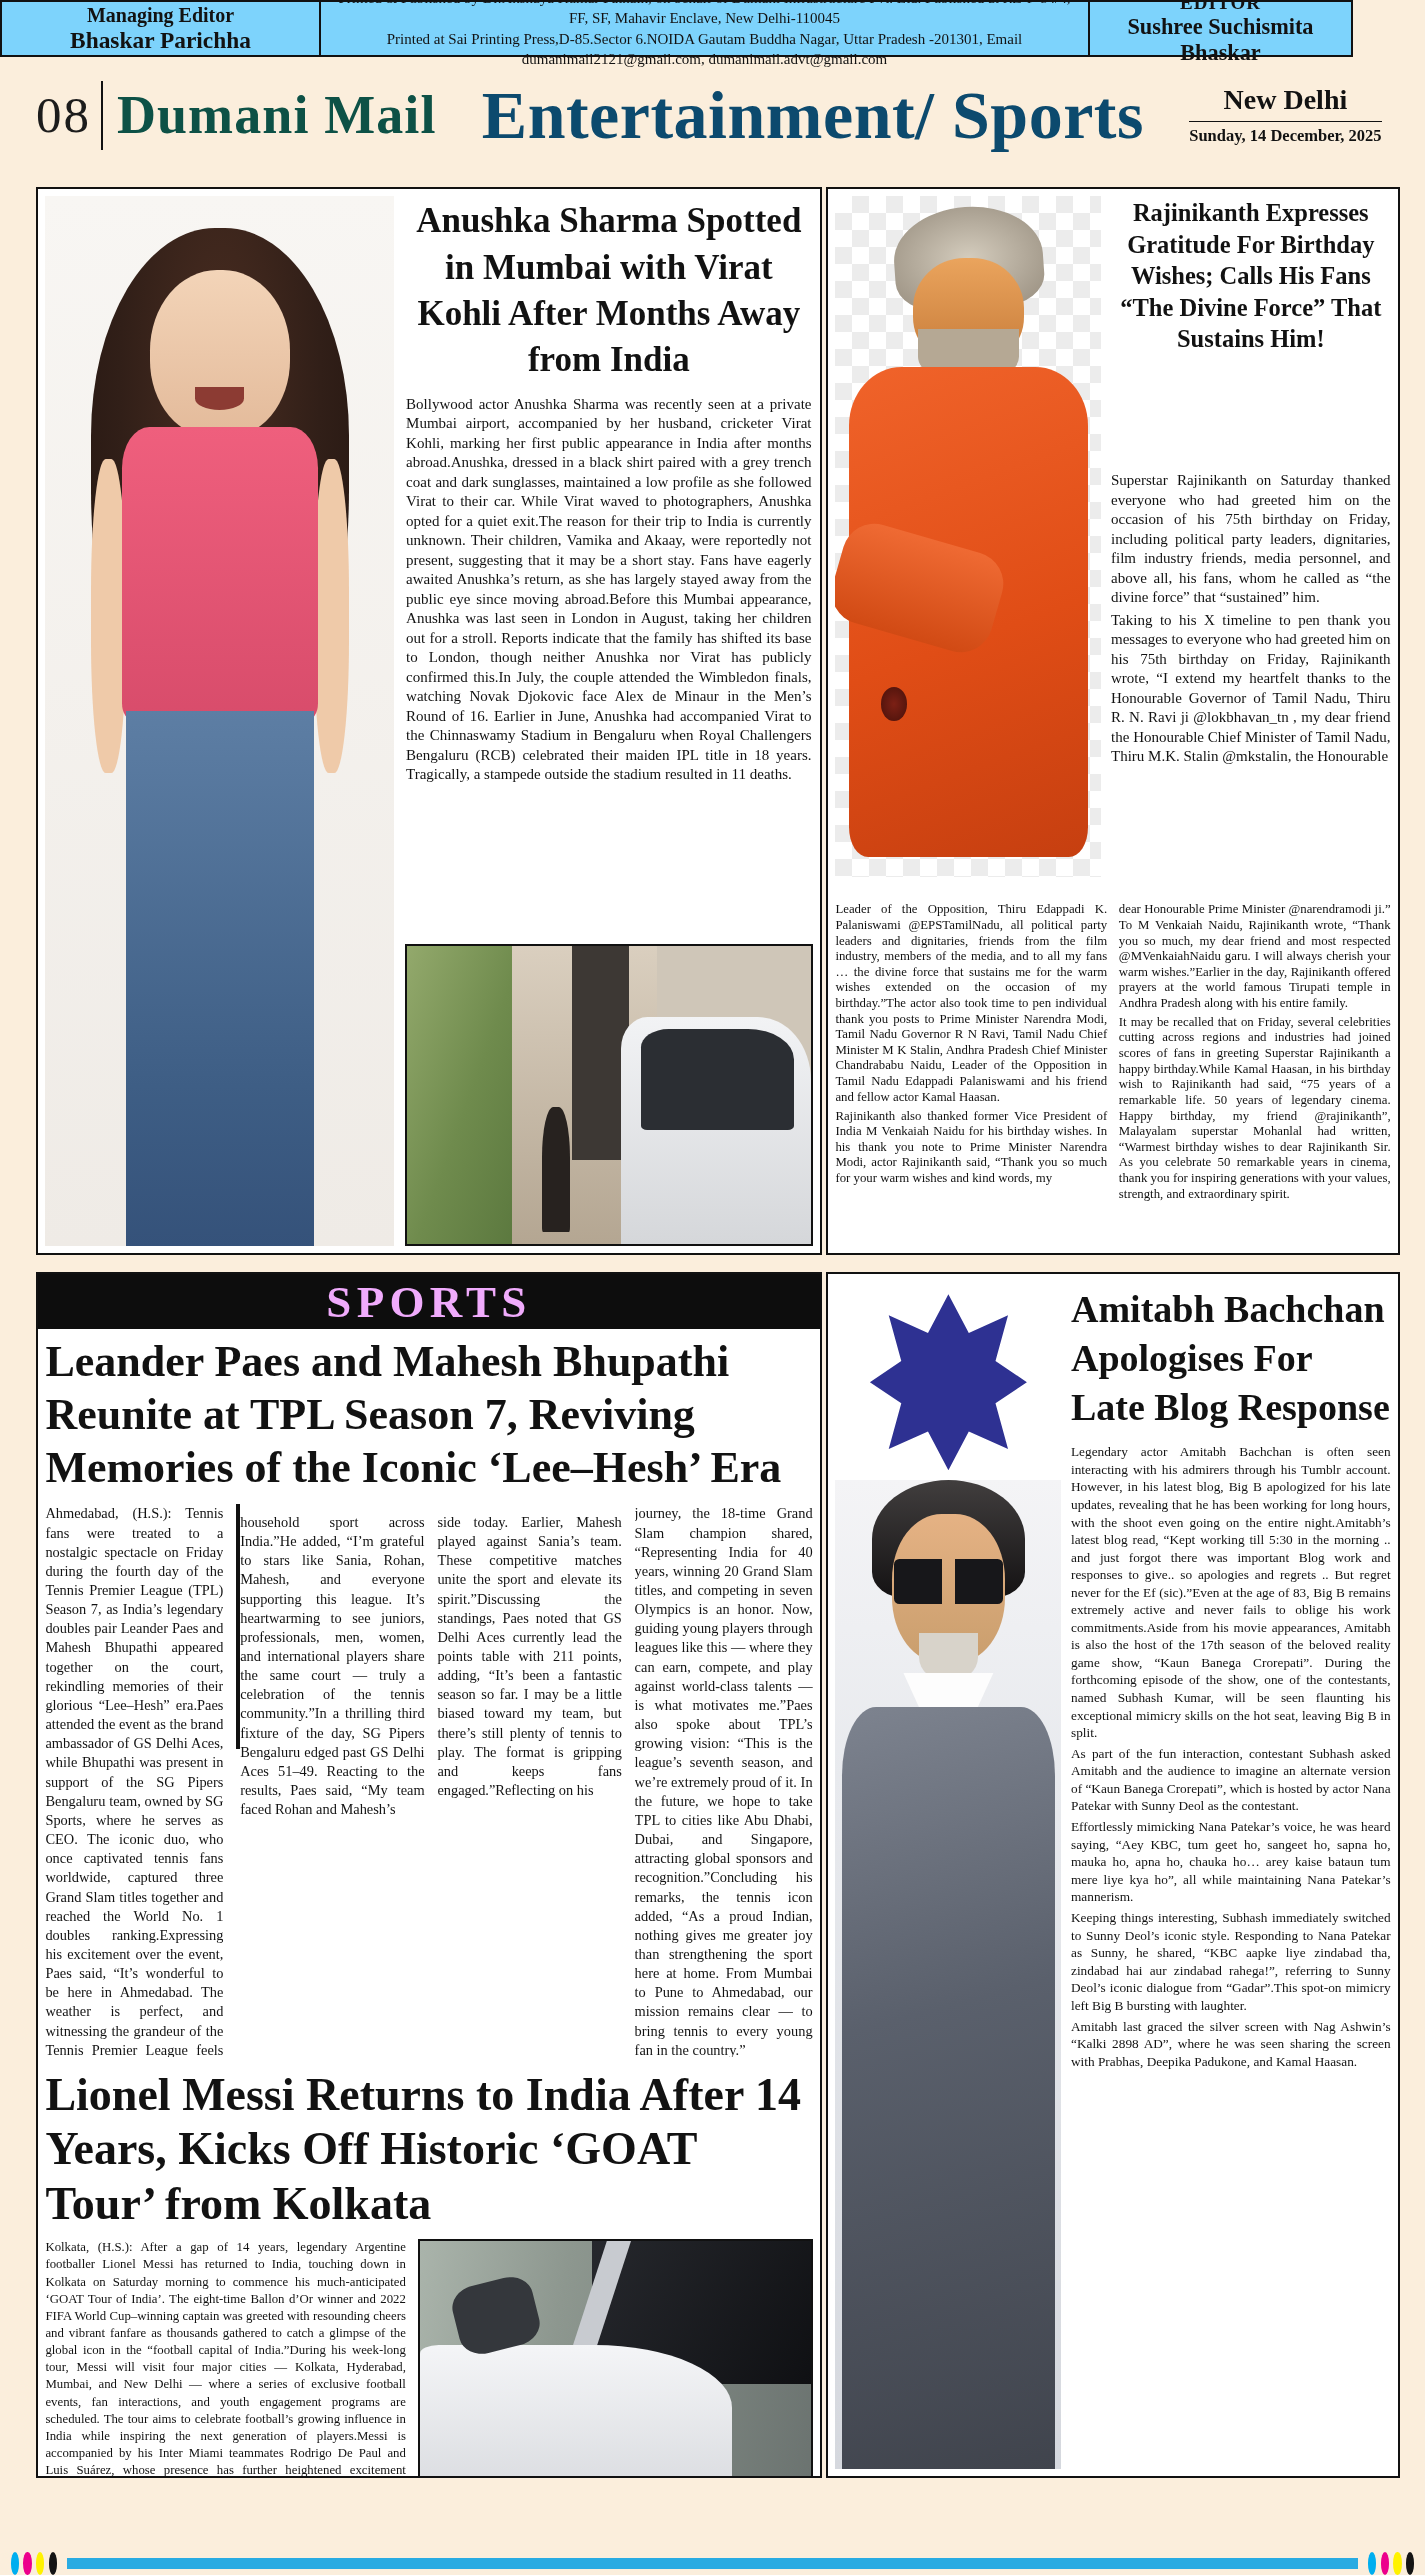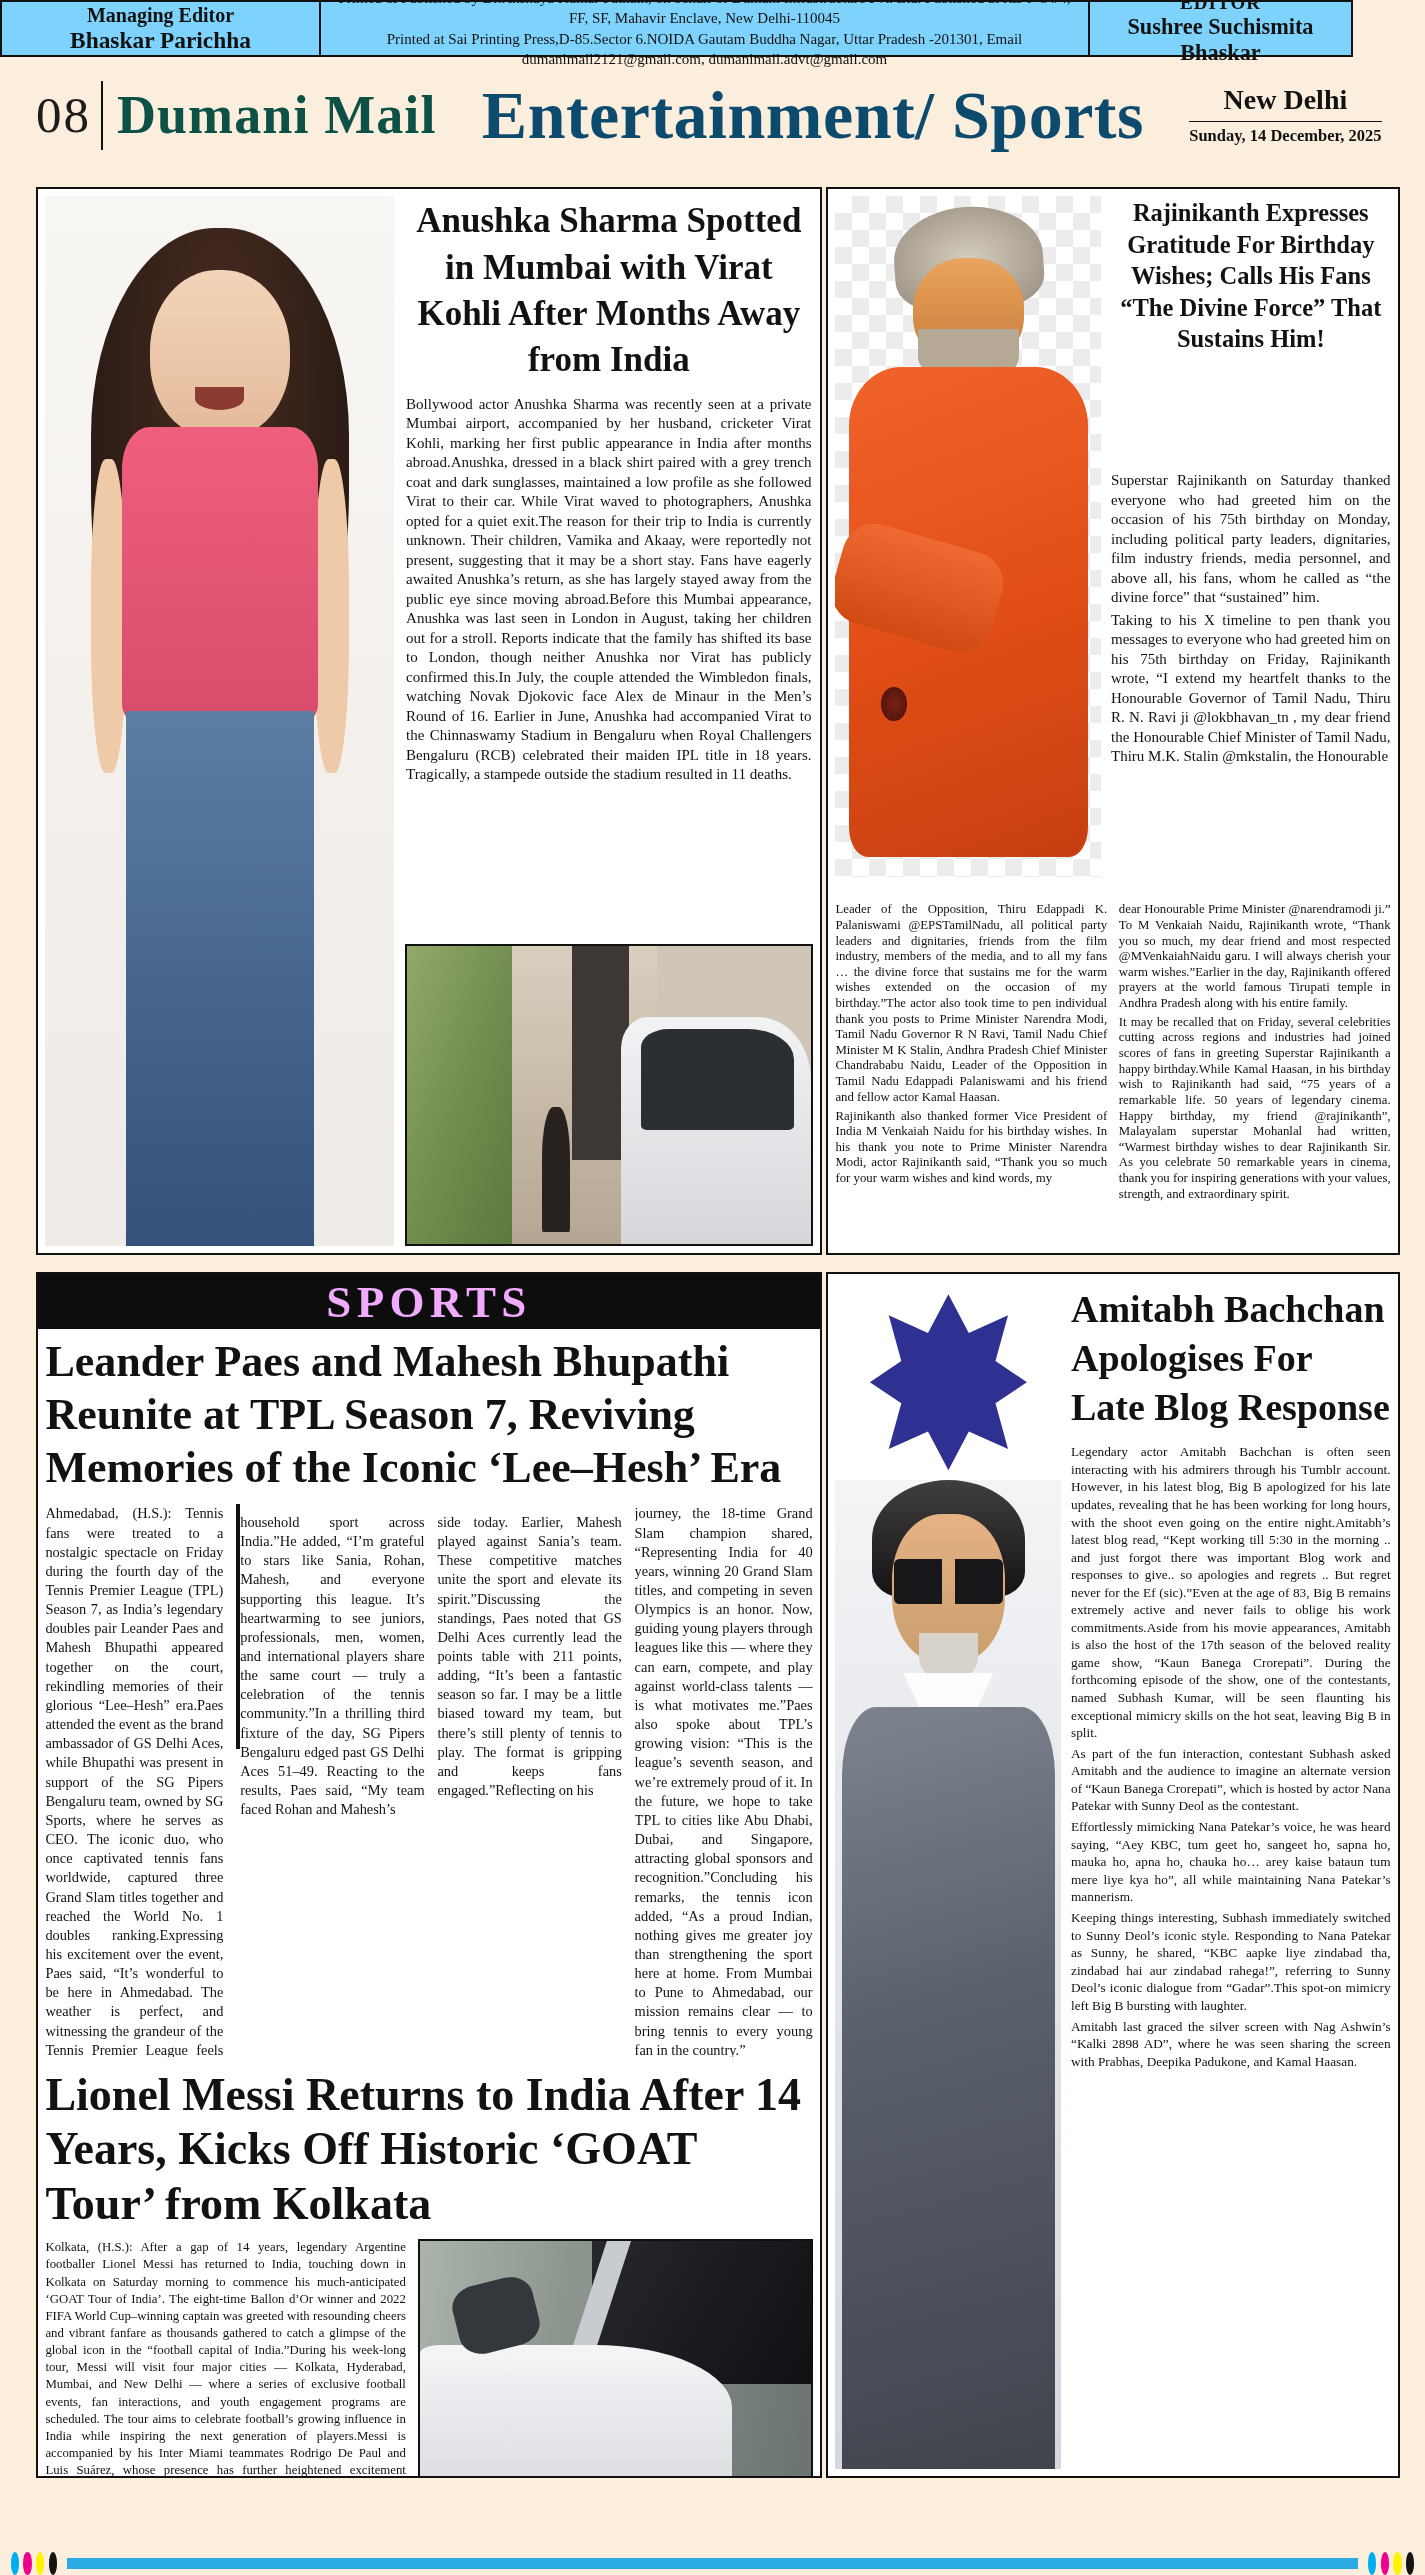--- a/index.html
+++ b/index.html
@@ -222,21 +222,21 @@
     <div class="photo rajini-photo">
       <div class="rjp-hair"></div>
       <div class="rjp-face"></div>
       <div class="rjp-beard"></div>
       <div class="rjp-robe"></div>
       <div class="rjp-arm"></div>
       <div class="rjp-watch"></div>
     </div>
     <h1 class="rajini-head">Rajinikanth Expresses Gratitude For Birthday Wishes; Calls His Fans “The Divine Force” That Sustains Him!</h1>
     <div class="rajini-colA">
-      <p>Superstar Rajinikanth on Saturday thanked everyone who had greeted him on the occasion of his 75th birthday on Monday, including political party leaders, dignitaries, film industry friends, media personnel, and above all, his fans, whom he called as “the divine force” that “sustained” him.</p>
+      <p>Superstar Rajinikanth on Saturday thanked everyone who had greeted him on the occasion of his 75th birthday on Friday, including political party leaders, dignitaries, film industry friends, media personnel, and above all, his fans, whom he called as “the divine force” that “sustained” him.</p>
       <p>Taking to his X timeline to pen thank you messages to everyone who had greeted him on his 75th birthday on Friday, Rajinikanth wrote, “I extend my heartfelt thanks to the Honourable Governor of Tamil Nadu, Thiru R. N. Ravi ji @lokbhavan_tn , my dear friend the Honourable Chief Minister of Tamil Nadu, Thiru M.K. Stalin @mkstalin, the Honourable</p>
     </div>
     <div class="rajini-cols">
       <div>
         <p>Leader of the Opposition, Thiru Edappadi K. Palaniswami @EPSTamilNadu, all political party leaders and dignitaries, friends from the film industry, members of the media, and to all my fans … the divine force that sustains me for the warm wishes extended on the occasion of my birthday.”The actor also took time to pen individual thank you posts to Prime Minister Narendra Modi, Tamil Nadu Governor R N Ravi, Tamil Nadu Chief Minister M K Stalin, Andhra Pradesh Chief Minister Chandrababu Naidu, Leader of the Opposition in Tamil Nadu Edappadi Palaniswami and his friend and fellow actor Kamal Haasan.</p>
         <p>Rajinikanth also thanked former Vice President of India M Venkaiah Naidu for his birthday wishes. In his thank you note to Prime Minister Narendra Modi, actor Rajinikanth said, “Thank you so much for your warm wishes and kind words, my</p>
       </div>
       <div>
         <p>dear Honourable Prime Minister @narendramodi ji.” To M Venkaiah Naidu, Rajinikanth wrote, “Thank you so much, my dear friend and most respected @MVenkaiahNaidu garu. I will always cherish your warm wishes.”Earlier in the day, Rajinikanth offered prayers at the world famous Tirupati temple in Andhra Pradesh along with his entire family.</p>
         <p>It may be recalled that on Friday, several celebrities cutting across regions and industries had joined scores of fans in greeting Superstar Rajinikanth a happy birthday.While Kamal Haasan, in his birthday wish to Rajinikanth had said, “75 years of a remarkable life. 50 years of legendary cinema. Happy birthday, my friend @rajinikanth”, Malayalam superstar Mohanlal had written, “Warmest birthday wishes to dear Rajinikanth Sir. As you celebrate 50 remarkable years in cinema, thank you for inspiring generations with your values, strength, and extraordinary spirit.</p>

